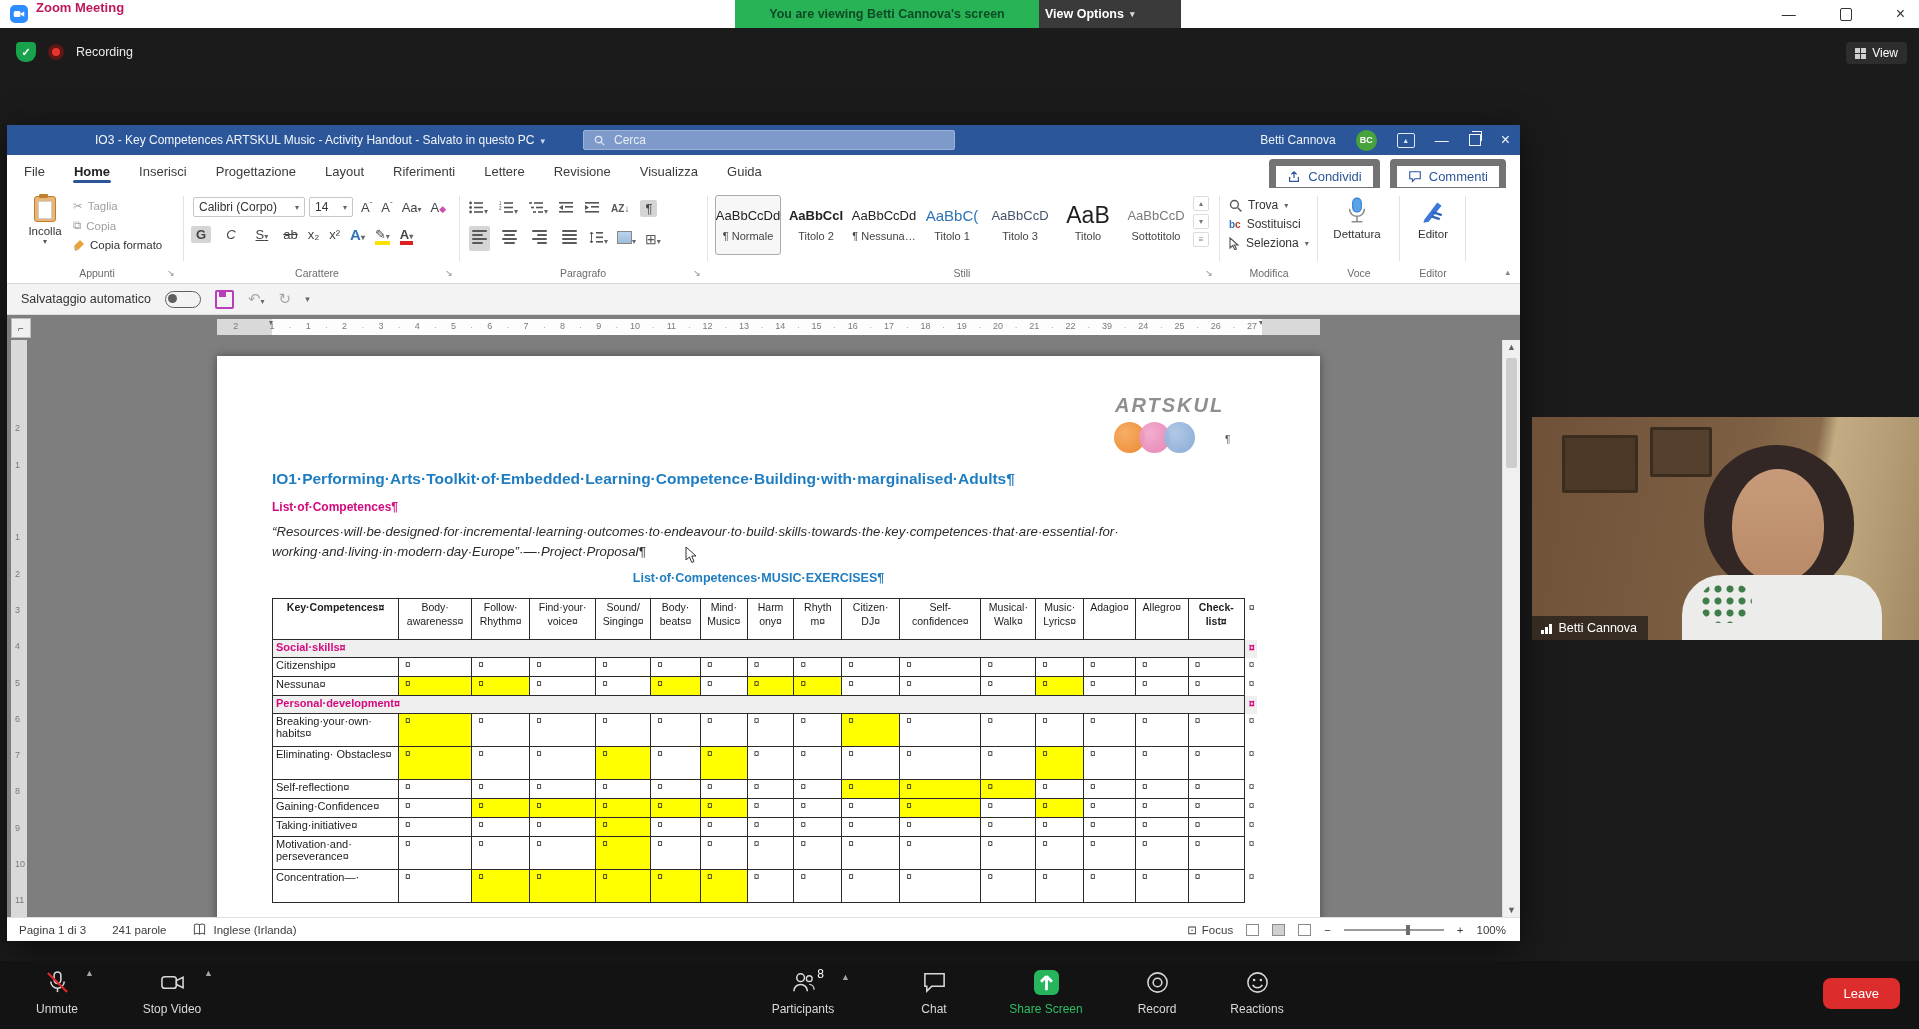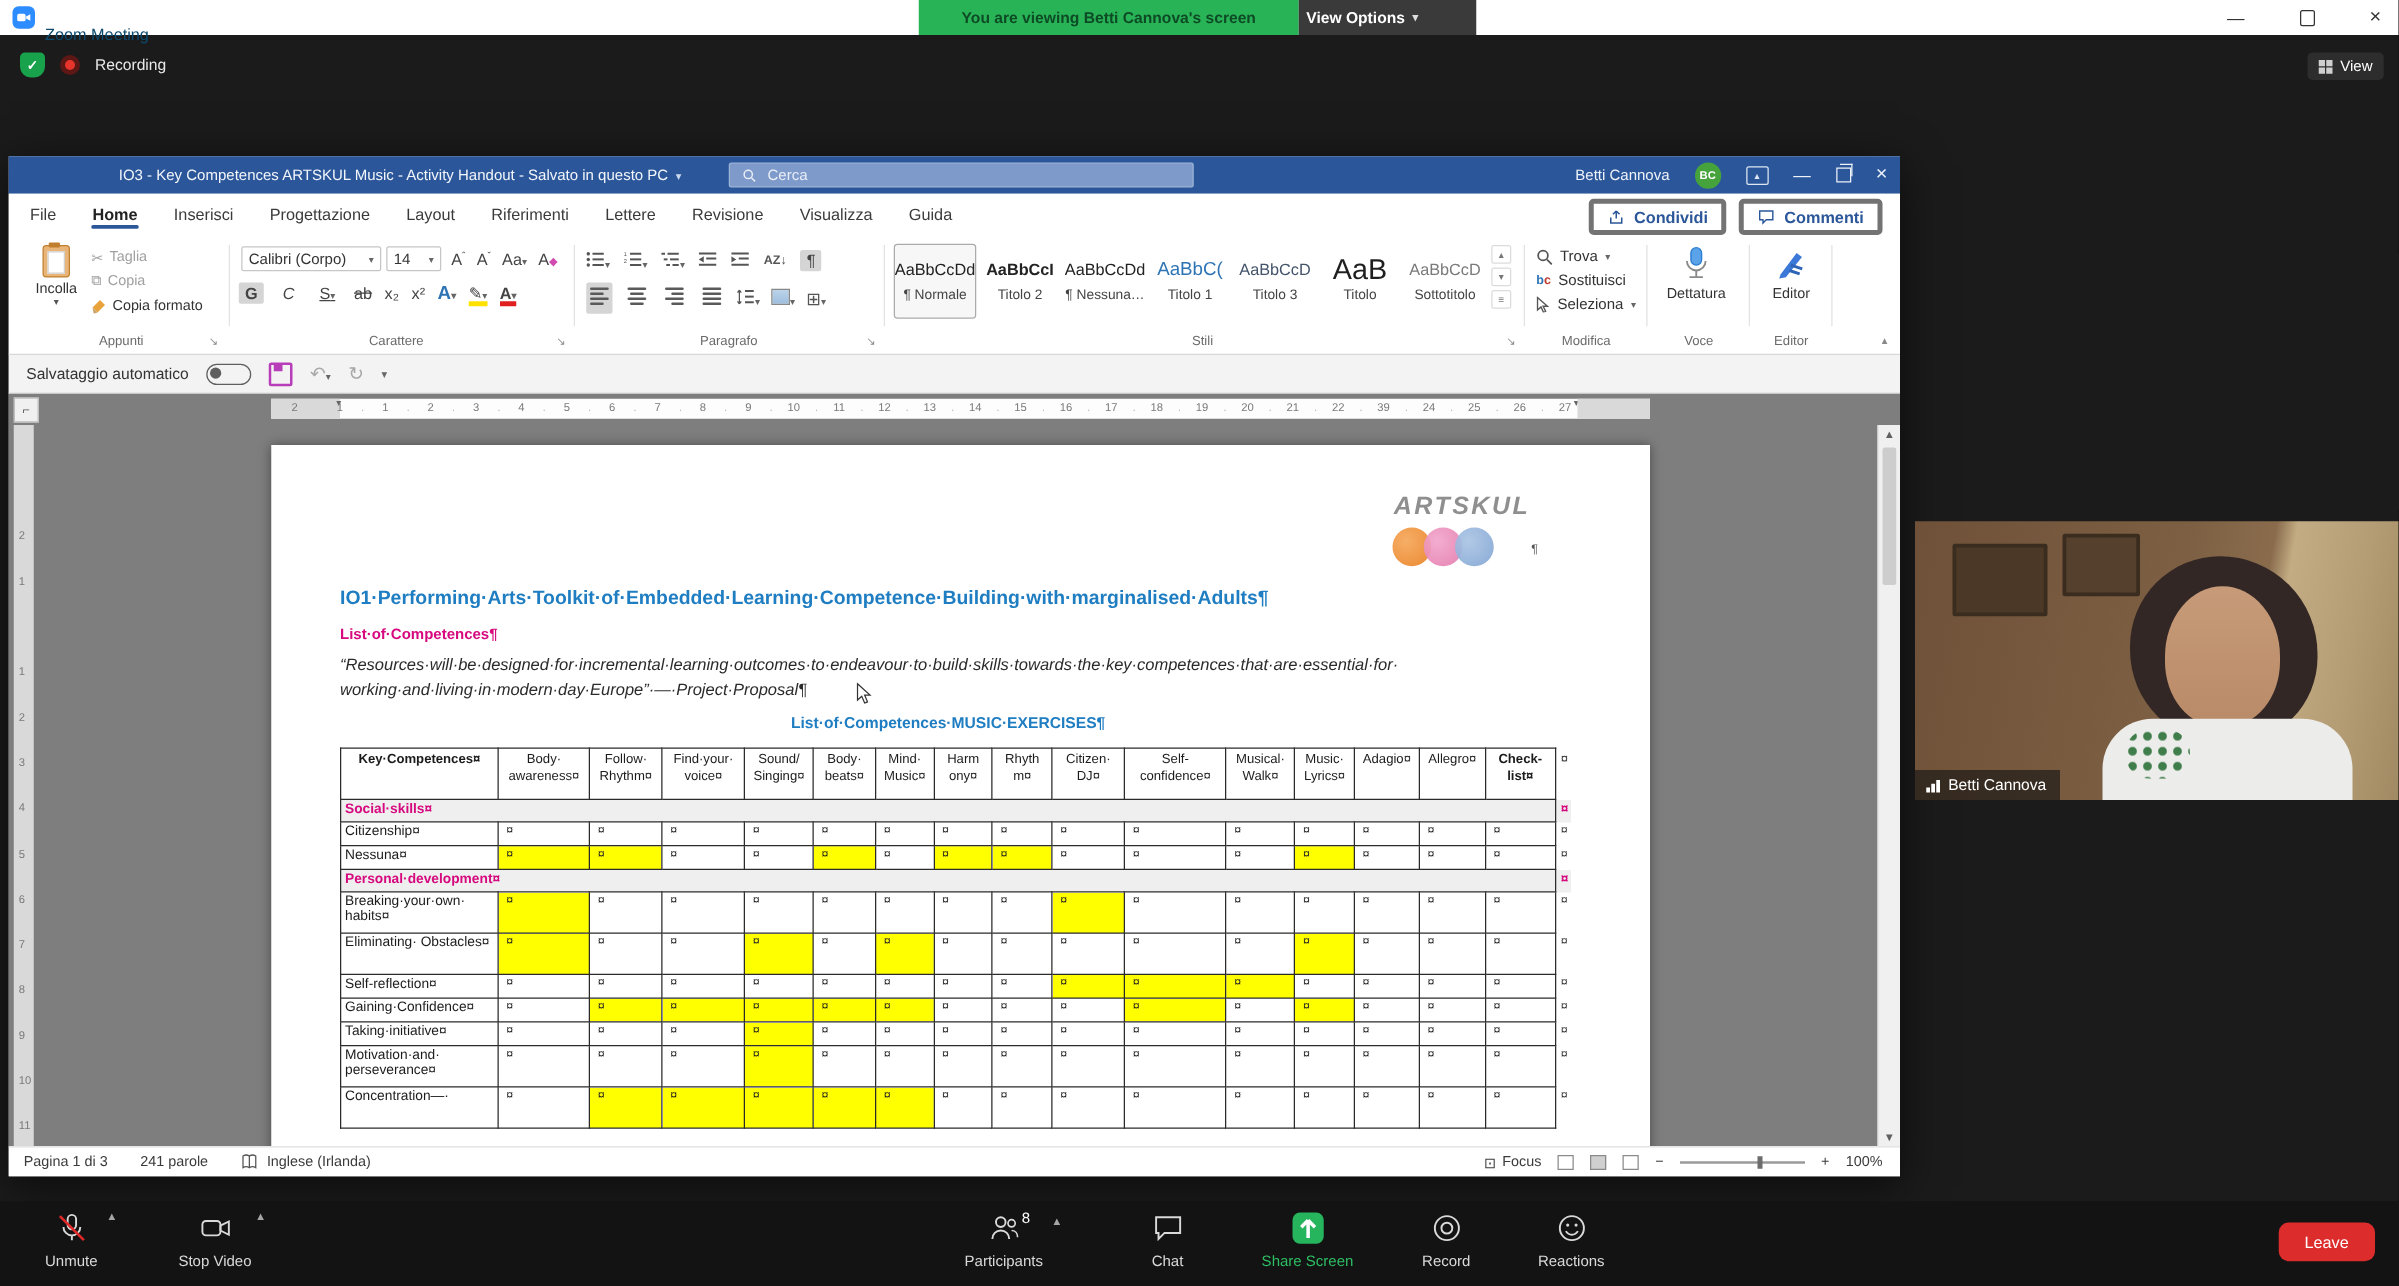--- a/index.html
+++ b/index.html
@@ -2,21 +2,21 @@
 <html><head>
 <meta charset="utf-8">
 <style>
   html,body{margin:0;padding:0;background:#000;font-family:"Liberation Sans",sans-serif;}
   #scene{position:relative;width:1919px;height:1029px;background:#1b1b1b;overflow:hidden;}
 
   
   .ztitle{position:absolute;top:0;left:0;width:100%;height:28px;background:#fff;}
   .zlogo{position:absolute;left:10px;top:5px;width:18px;height:18px;background:#2d8cff;border-radius:5px;display:flex;align-items:center;justify-content:center;}
   .zlogo svg{width:12px;height:12px;}
-  .zt-name{position:absolute;left:36px;top:20px;font-size:13px;color:#0c4a6e;}
+  .zt-name{position:absolute;left:36px;top:0;font-size:13px;color:#be185d;font-weight:bold;}
   .zbanner{position:absolute;left:735px;top:0;width:304px;height:28px;background:#29b357;color:#0d4b25;font-size:12.5px;font-weight:bold;display:flex;align-items:center;justify-content:center;}
   .zviewopt{position:absolute;left:1039px;top:0;height:28px;width:142px;background:#3a3a3a;border:none;color:#fff;font-size:12.5px;font-weight:bold;display:flex;align-items:center;justify-content:flex-start;gap:6px;font-family:inherit;cursor:default;}
   .zviewopt .car{font-size:9px;color:#ddd;}
   .zt-ctrl{position:absolute;right:14px;top:0;height:28px;display:flex;align-items:center;gap:44px;color:#333;}
   .zt-ctrl span{font-size:14px;line-height:1;}
   .zt-ctrl .boxg{width:10px;height:11px;border:1.4px solid #333;border-radius:2px;}
 
   
   .zrec{position:absolute;left:16px;top:42px;display:flex;align-items:center;gap:12px;}
   .shield{width:20px;height:20px;background:#17a24b;border-radius:4px 4px 9px 9px;display:flex;align-items:center;justify-content:center;color:#fff;font-size:11px;font-weight:bold;}
@@ -43,21 +43,21 @@
   .wtitle-r .wmin,.wtitle-r .wclose{font-size:14px;color:#eef2f9;}
   .wrest{width:10px;height:10px;border:1.2px solid #eef2f9;position:relative;}
   .wrest::before{content:"";position:absolute;left:2px;top:-4px;width:9px;height:9px;border-top:1.2px solid #eef2f9;border-right:1.2px solid #eef2f9;}
 
   
   .wmenu{height:33px;position:relative;display:flex;align-items:center;padding-left:16px;flex:none;background:#fff;}
   .wtab{font-size:13px;color:#3b3b3b;margin-right:27px;position:relative;padding:6px 1px;}
   .wtab.active{font-weight:bold;color:#222;}
   .wtab.active::after{content:"";position:absolute;left:0;right:0;bottom:2px;height:3px;background:#2b579a;border-radius:2px;}
   .wmenu-r{position:absolute;right:14px;top:4px;display:flex;gap:10px;}
-  .pillbtn{border:4px solid #737373;background:#fff;border-radius:4px;padding:3px 11px;color:#2b579a;font-weight:bold;font-size:13px;display:flex;align-items:center;gap:7px;font-family:inherit;}
+  .pillbtn{border:7px solid #737373;background:#fff;border-radius:4px;padding:3px 11px;color:#2b579a;font-weight:normal;font-size:13px;display:flex;align-items:center;gap:7px;font-family:inherit;}
   .pillbtn svg{width:14px;height:14px;}
 
   
   .wribbon{height:95px;position:relative;background:#fff;border-bottom:1px solid #d8d8d8;flex:none;font-size:11.5px;color:#333;}
   .gdiv{position:absolute;top:8px;bottom:22px;width:1px;background:#e2e2e2;}
   .glabel{position:absolute;bottom:4px;font-size:10.5px;color:#6b6b6b;text-align:center;}
   .glaunch{position:absolute;bottom:5px;font-size:9px;color:#8a8a8a;}
   .paste{position:absolute;left:14px;top:8px;width:48px;text-align:center;}
   .clipic{width:20px;height:24px;margin:0 auto;background:#e9b477;border:1.4px solid #c07f2f;border-radius:3px;position:relative;}
   .clipic::before{content:"";position:absolute;left:4px;top:-3px;width:9px;height:4px;background:#c07f2f;border-radius:1px;}

